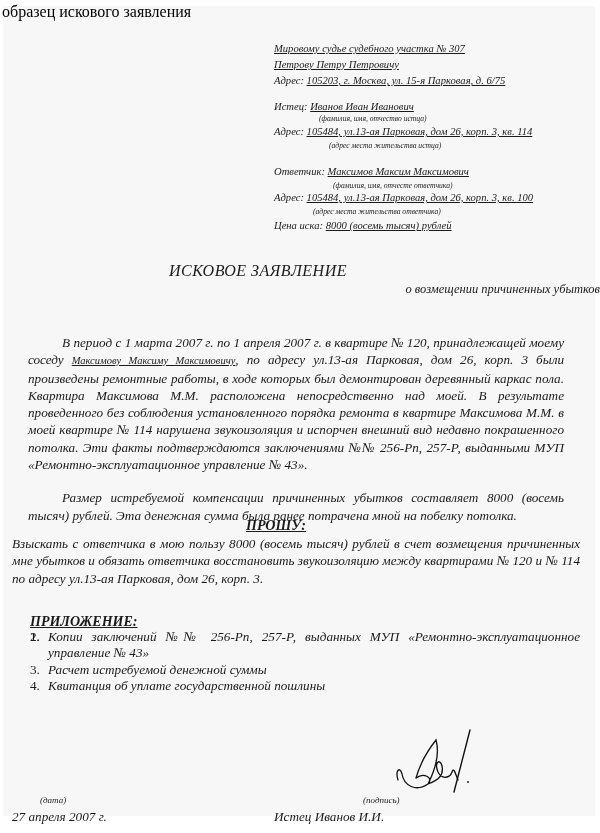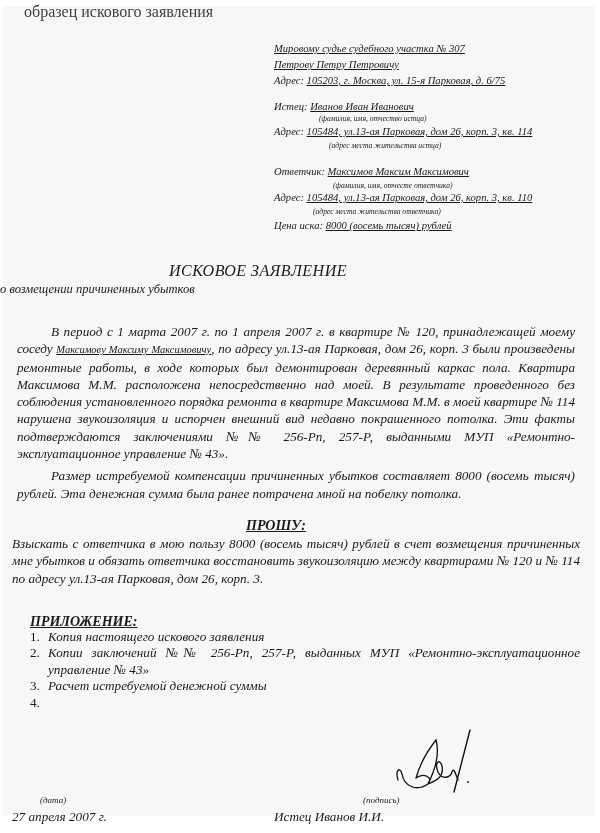--- a/index.html
+++ b/index.html
@@ -5,36 +5,36 @@
   html, body { margin:0; padding:0; }
   body {
     width:600px; height:833px; background:#ffffff; position:relative; overflow:hidden;
     font-family:"DejaVu Serif", "Liberation Serif", serif; color:#1a1a1a;
   }
   .page {
     position:absolute; left:3px; top:6px; width:592px; height:810px;
     background:#f7f7f7;
   }
   .caption {
-    position:absolute; left:24px; top:3px; font-family:"Liberation Serif", serif;
-    font-size:16px; color:#404040;
+    position:absolute; left:2px; top:3px; font-family:"Liberation Serif", serif;
+    font-size:16px; color:#000000;
   }
   .it { font-style:italic; font-family:"Liberation Serif", serif;text-align:right; }
   .u { text-decoration:underline; }
   .hdr { position:absolute; left:274px; font-size:10.6px; line-height:15.5px; white-space:nowrap; }
   .sub { position:absolute; font-size:7.6px; font-style:italic; font-family:"Liberation Serif", serif; white-space:nowrap; }
   .title { position:absolute; left:0; width:516px; text-align:center; top:262px;
     font-family:"Liberation Serif", serif; font-style:italic; font-size:16px; letter-spacing:0.5px; }
-  .subtitle { position:absolute; left:0; width:600px; text-align:left; top:282px;
+  .subtitle { position:absolute; left:0; width:600px; text-align:right; top:282px;
     font-style:italic; font-family:"Liberation Serif", serif; font-size:12.5px; }
   .body-text {
     position:absolute; left:12px; width:568px; font-style:italic;
     font-family:"Liberation Serif", serif; font-size:13.2px; line-height:17.3px; text-align:justify;
   }
-  .body-text p { margin:5px; text-indent:34px; }
+  .body-text p { margin:16px; text-indent:34px; }
   .small-u { font-size:10.5px; text-decoration:underline; }
   .prosh { position:absolute; left:0; width:552px; text-align:center; top:518px;
     font-family:"Liberation Serif", serif; font-style:italic; font-weight:bold; font-size:14px; text-decoration:underline; }
   .pril-title { position:absolute; left:30px; top:614px; font-family:"Liberation Serif", serif;
     font-style:italic; font-weight:bold; font-size:14px; text-decoration:underline; }
   .pril-list { position:absolute; left:12px; top:629px; width:568px; margin:0; padding:0; list-style:none;
     font-style:italic; font-family:"Liberation Serif", serif; font-size:13.2px; line-height:16.4px; }
   .pril-list li { position:relative; padding-left:36px; text-align:justify; }
   .pril-list .num { position:absolute; left:18px; top:0; font-style:normal; }
   .foot { position:absolute; font-style:italic; font-family:"Liberation Serif", serif; font-size:13.2px; white-space:nowrap;margin-top:33px; }
@@ -60,44 +60,44 @@
 <div class="hdr it" style="top:124px;">
   <span>Адрес: </span><span class="u">105484, ул.13-ая Парковая, дом 26, корп. 3, кв. 114</span>
 </div>
 <div class="sub" style="left:329px; top:141px;">(адрес места жительства истца)</div>
 
 <div class="hdr it" style="top:164px;">
   <span>Ответчик: </span><span class="u">Максимов Максим Максимович</span>
 </div>
 <div class="sub" style="left:333px; top:181px;">(фамилия, имя, отчесте ответчика)</div>
 <div class="hdr it" style="top:190px;">
-  <span>Адрес: </span><span class="u">105484, ул.13-ая Парковая, дом 26, корп. 3, кв. 110</span>
+  <span>Адрес: </span><span class="u">105484, ул.13-ая Парковая, дом 26, корп. 3, кв. 100</span>
 </div>
 <div class="sub" style="left:313px; top:207px;">(адрес места жительства ответчика)</div>
 <div class="hdr it" style="top:218px;">
   <span>Цена иска: </span><span class="u">8000 (восемь тысяч) рублей</span>
 </div>
 
 <div class="title">ИСКОВОЕ ЗАЯВЛЕНИЕ</div>
 <div class="subtitle">о возмещении причиненных убытков</div>
 
 <div class="body-text" style="top:318px;">
   <p><span>В период с 1 марта 2007 г. по 1 апреля  2007 г. в квартире № 120, принадлежащей моему соседу </span><span class="small-u">Максимову Максиму Максимовичу</span><span>, по адресу ул.13-ая Парковая, дом 26, корп. 3 были произведены ремонтные работы, в ходе которых был демонтирован деревянный каркас пола. Квартира Максимова М.М. расположена непосредственно над моей. В результате проведенного без соблюдения установленного порядка ремонта в квартире Максимова М.М. в моей квартире № 114 нарушена звукоизоляция и испорчен внешний вид недавно покрашенного потолка. Эти факты подтверждаются заключениями №№ 256-Рп, 257-Р, выданными МУП «Ремонтно-эксплуатационное управление № 43».</span></p>
   <p>Размер истребуемой компенсации причиненных убытков составляет 8000 (восемь тысяч) рублей. Эта денежная сумма была ранее потрачена мной на побелку потолка.</p>
 </div>
 
 <div class="prosh">ПРОШУ:</div>
 <div class="body-text" style="top:535px;">Взыскать с ответчика в мою пользу 8000 (восемь тысяч) рублей в счет возмещения причиненных мне убытков и обязать ответчика восстановить звукоизоляцию между квартирами № 120 и № 114 по адресу ул.13-ая Парковая, дом 26, корп. 3.</div>
 
 <div class="pril-title">ПРИЛОЖЕНИЕ:</div>
 <ol class="pril-list">
-  <li><span class="num">1.</span><span>Копия настоящего искового заявления</span></li>
+  <li><span class="num">1.</span></li>
   <li><span class="num">2.</span><span>Копии заключений №№ 256-Рп, 257-Р, выданных МУП «Ремонтно-эксплуатационное управление № 43»</span></li>
   <li><span class="num">3.</span><span>Расчет истребуемой денежной суммы</span></li>
-  <li><span class="num">4.</span></li>
+  <li><span class="num">4.</span><span>Квитанция об уплате государственной пошлины</span></li>
 </ol>
 
 <div class="foot" style="left:12px; top:776px;">27 апреля 2007 г.</div>
 <div class="sub" style="left:40px; top:795px; font-size:9px;">(дата)</div>
 <div class="foot" style="left:274px; top:776px;">Истец Иванов И.И.</div>
 <div class="sub" style="left:363px; top:795px; font-size:9px;">(подпись)</div>
 
 <svg class="signature" viewBox="0 0 80 68">
   <path d="M4 52 C1 42, 6 38, 8 46 C10 58, 22 64, 34 56 C40 50, 30 44, 22 50 M22 50 C26 36, 34 22, 42 12 C46 26, 40 44, 34 56 M34 56 C44 52, 50 48, 48 38 C46 30, 40 34, 44 44 C48 52, 56 50, 58 44 C60 38, 62 48, 64 52" fill="none" stroke="#111" stroke-width="1.3" stroke-linecap="round"></path>
   <path d="M76 2 L60 64" fill="none" stroke="#111" stroke-width="1.4" stroke-linecap="round"></path>

